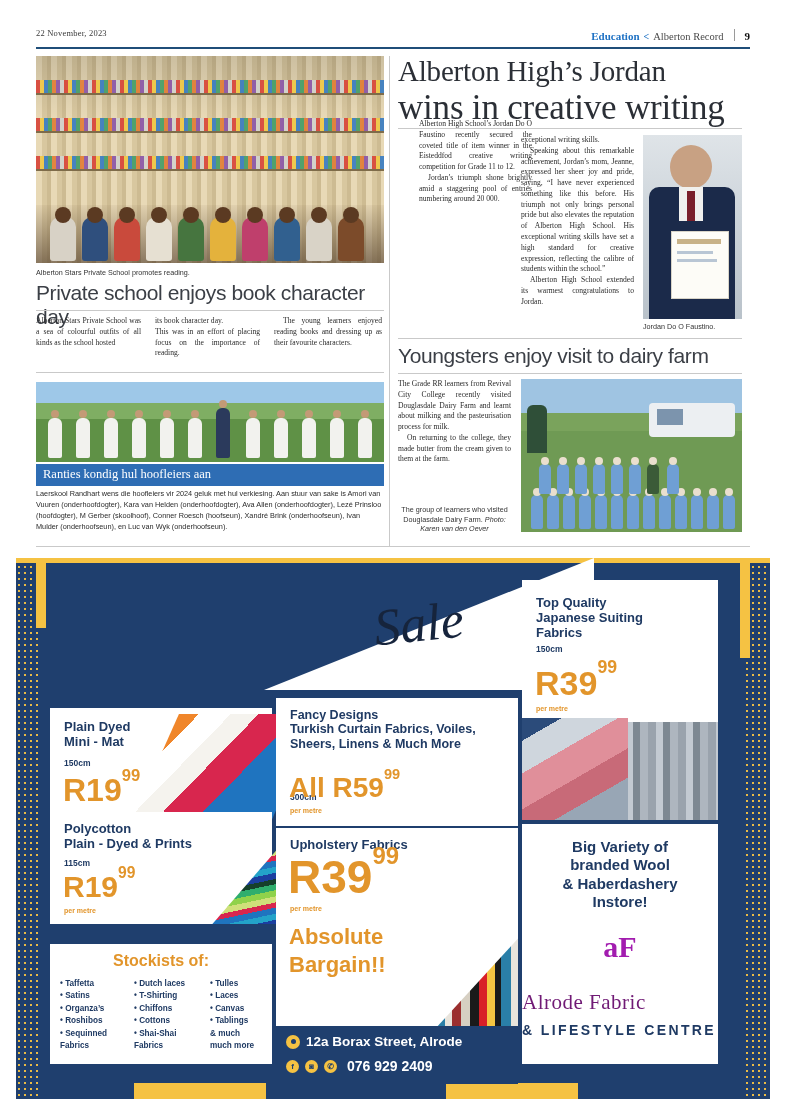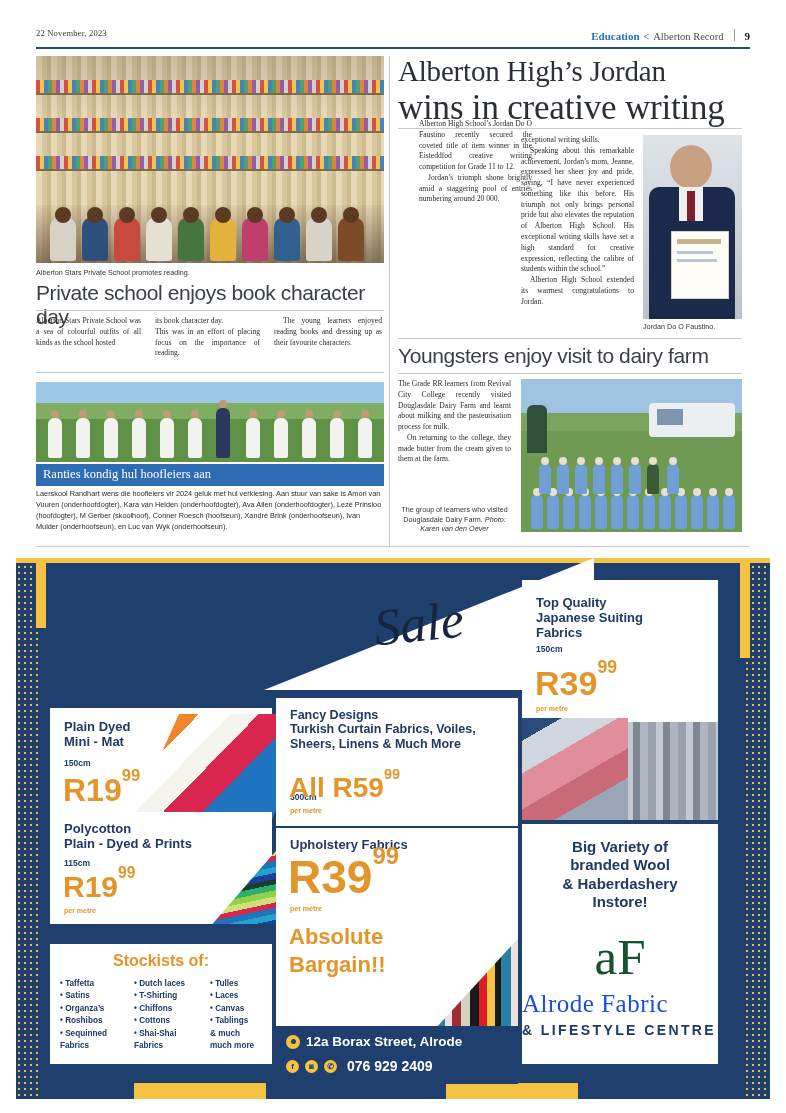--- a/index.html
+++ b/index.html
@@ -155,22 +155,22 @@
   .stock-col{font-family:"Liberation Sans", sans-serif;font-weight:bold;color:#1f3a63;font-size:8.2px;line-height:1.52;}
 
   .contactbar{position:absolute;background:#1f3f6e;color:#fff;
     font-family:"Liberation Sans", sans-serif;font-weight:bold;}
   .cb-line{display:flex;align-items:center;gap:6px;}
   .pin{width:14px;height:14px;border-radius:50%;background:#f5c243;position:relative;flex:0 0 auto;}
   .pin:after{content:"";position:absolute;left:4.5px;top:4px;width:5px;height:5px;border-radius:50%;background:#1f3f6e;}
   .soc{width:13px;height:13px;border-radius:50%;background:#f5c243;display:inline-block;flex:0 0 auto;position:relative;}
   .soc b{position:absolute;left:0;right:0;top:0;bottom:0;color:#1f3f6e;font-size:8px;
     display:flex;align-items:center;justify-content:center;font-family:"Liberation Sans",sans-serif;}
-  .logo-af{font-family:"Liberation Serif", serif;color:#14532d;font-size:51px;font-weight:normal;line-height:1;}
-  .logo-name{font-family:"Liberation Serif", serif;color:#1d4ed8;font-size:25px;letter-spacing:.5px;}
+  .logo-af{font-family:"Liberation Serif", serif;color:#a21caf;font-size:30px;font-weight:bold;line-height:1;}
+  .logo-name{font-family:"Liberation Serif", serif;color:#701a75;font-size:21px;letter-spacing:.5px;}
   .logo-sub{font-family:Liberation Sans, sans-serif;color:#1f3a63;font-size:14px;font-weight:bold;letter-spacing:2.4px;}
 
   .bigvar{font-family:"Liberation Sans", sans-serif;font-weight:bold;color:#1f3a63;
     font-size:15px;line-height:1.22;text-align:center;}
 </style>
 </head>
 <body>
 
 <div class="page">
 

